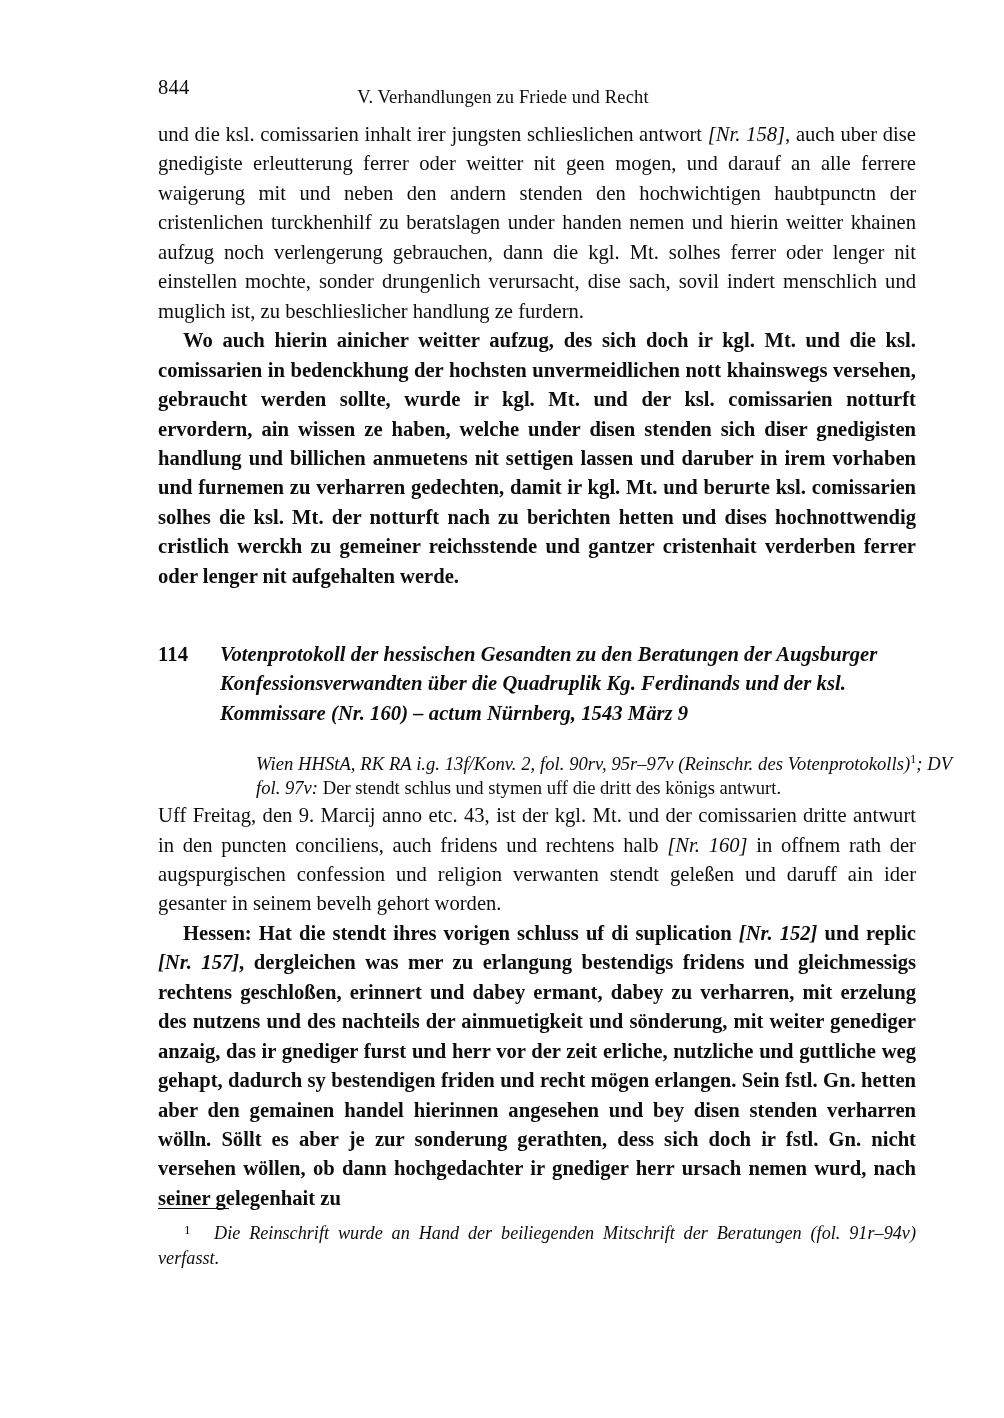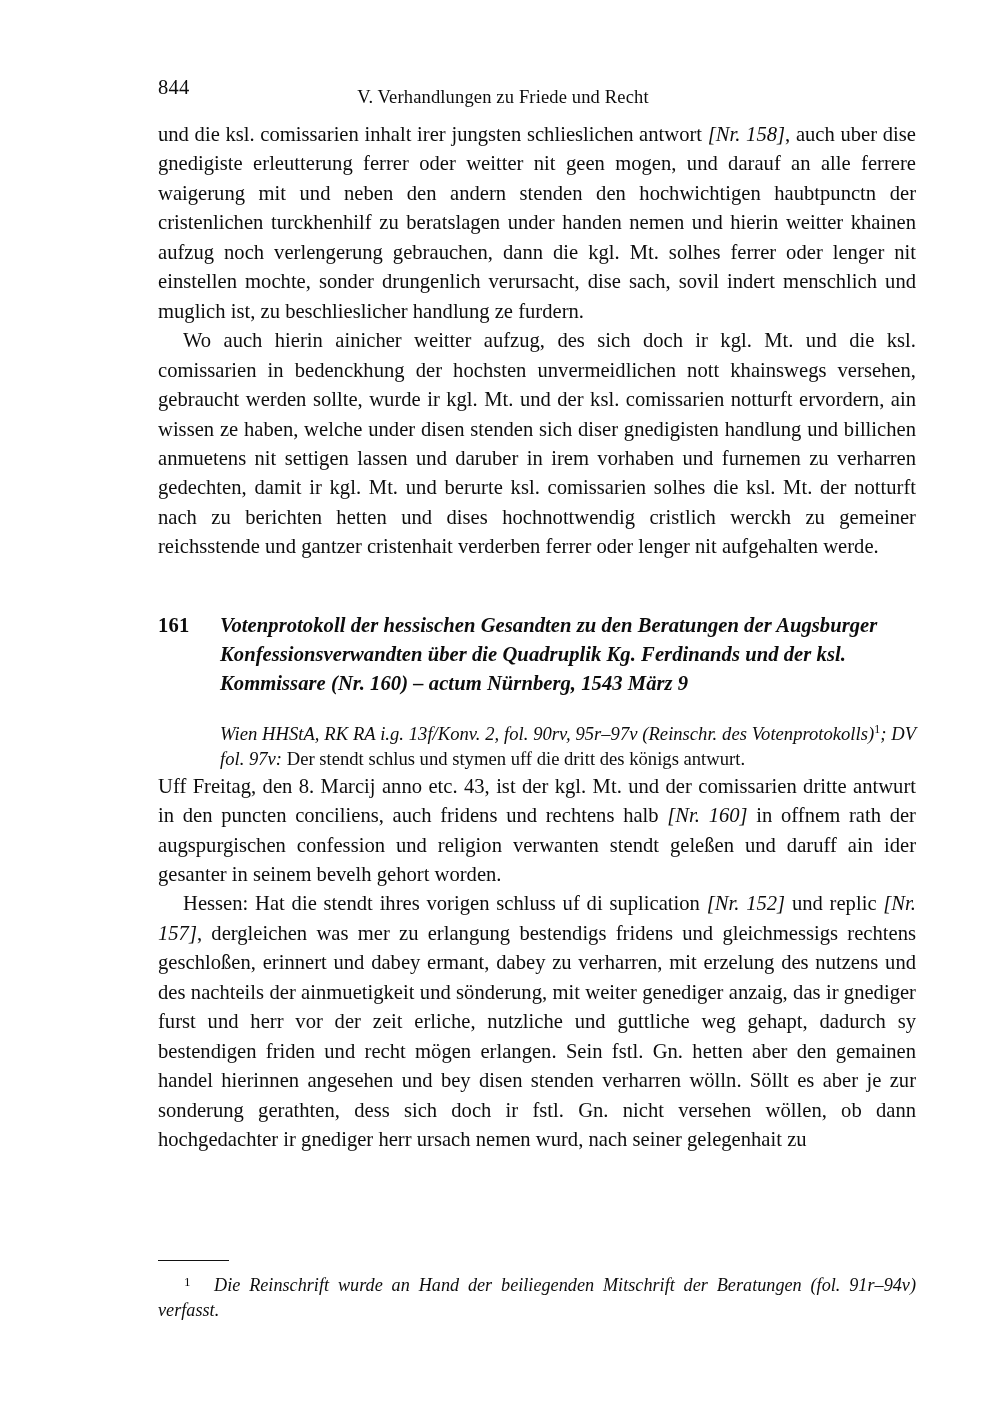--- a/index.html
+++ b/index.html
@@ -65,20 +65,21 @@
     margin: 0;
     font-size: 20.6px;
     line-height: 29.45px;
     text-align: justify;
     text-justify: inter-word;
     hyphens: none;
     letter-spacing: 0.01px;
   }
   p.body.indent {
     text-indent: 25px;
+    font-weight: bold;
   }
   i, em { font-style: italic; }
 
   
   .doc-heading {
     position: relative;
     margin-top: 49px;
     padding-left: 62px;
     font-weight: bold;
     font-style: italic;
@@ -93,21 +94,21 @@
     top: 0;
     font-weight: bold;
     font-style: normal;
     font-size: 20.6px;
     letter-spacing: 0.2px;
   }
 
   
   .ref-block {
     margin-top: 24px;
-    margin-left: 62px;
+    margin-left: 98px;
     width: 696px;
     font-size: 18.6px;
     line-height: 24.6px;
     text-align: justify;
     letter-spacing: 0.01px;
   }
   .ref-block .archival { font-style: italic; }
   sup.fn-ref {
     font-size: 0.64em;
     vertical-align: super;
@@ -115,21 +116,21 @@
     font-style: normal;
   }
 
   .after-ref { margin-top: 23px; }
   .para-gap  { margin-top: 0; }
 
   
   .footnotes {
     position: absolute;
     left: 158px;
-    top: 1260px;
+    top: 1208px;
     width: 758px;
   }
   .fn-rule {
     width: 71px;
     height: 0;
     border-top: 1.4px solid #111111;
     margin: 0 0 9px 0;
   }
   .footnote {
     margin: 0;
@@ -162,26 +163,26 @@
     <div class="head-title">V. Verhandlungen zu Friede und Recht</div>
   </div>
 
   <div class="column">
 
     <p class="body"><span>und die ksl. comissarien inhalt irer jungsten schlieslichen antwort </span><i>[Nr. 158]</i><span>, auch uber dise gnedigiste erleutterung ferrer oder weitter nit geen mogen, und darauf an alle ferrere waigerung mit und neben den andern stenden den hochwichtigen haubtpunctn der cristenlichen turckhenhilf zu beratslagen under handen nemen und hierin weitter khainen aufzug noch verlengerung gebrauchen, dann die kgl. Mt. solhes ferrer oder lenger nit einstellen mochte, sonder drungenlich verursacht, dise sach, sovil indert menschlich und muglich ist, zu beschlieslicher handlung ze furdern.</span></p>
 
     <p class="body indent para-gap">Wo auch hierin ainicher weitter aufzug, des sich doch ir kgl. Mt. und die ksl. comissarien in bedenckhung der hochsten unvermeidlichen nott khainswegs versehen, gebraucht werden sollte, wurde ir kgl. Mt. und der ksl. comissarien notturft ervordern, ain wissen ze haben, welche under disen stenden sich diser gnedigisten handlung und billichen anmuetens nit settigen lassen und daruber in irem vorhaben und furnemen zu verharren gedechten, damit ir kgl. Mt. und berurte ksl. comissarien solhes die ksl. Mt. der notturft nach zu berichten hetten und dises hochnottwendig cristlich werckh zu gemeiner reichsstende und gantzer cristenhait verderben ferrer oder lenger nit aufgehalten werde.</p>
 
     <div class="doc-heading">
-      <span class="doc-no">161</span><span>Votenprotokoll der hessischen Gesandten zu den Beratungen der Augsburger Konfessionsverwandten über die Quadruplik Kg. Ferdinands und der ksl. Kommissare (Nr. 160) – actum Nürnberg, 1543 März 9</span>
+      <span class="doc-no">114</span><span>Votenprotokoll der hessischen Gesandten zu den Beratungen der Augsburger Konfessionsverwandten über die Quadruplik Kg. Ferdinands und der ksl. Kommissare (Nr. 160) – actum Nürnberg, 1543 März 9</span>
     </div>
 
     <div class="ref-block"><i class="archival">Wien HHStA, RK RA i.g. 13f/Konv. 2, fol. 90rv, 95r–97v (Reinschr. des Votenprotokolls)</i><sup class="fn-ref">1</sup><i class="archival">; DV fol. 97v:</i><span> Der stendt schlus und stymen uff die dritt des königs antwurt.</span></div>
 
-    <p class="body after-ref"><span>Uff Freitag, den 8. Marcij anno etc. 43, ist der kgl. Mt. und der comissarien dritte antwurt in den puncten conciliens, auch fridens und rechtens halb </span><i>[Nr. 160]</i><span> in offnem rath der augspurgischen confession und religion verwanten stendt geleßen und daruff ain ider gesanter in seinem bevelh gehort worden.</span></p>
+    <p class="body after-ref"><span>Uff Freitag, den 9. Marcij anno etc. 43, ist der kgl. Mt. und der comissarien dritte antwurt in den puncten conciliens, auch fridens und rechtens halb </span><i>[Nr. 160]</i><span> in offnem rath der augspurgischen confession und religion verwanten stendt geleßen und daruff ain ider gesanter in seinem bevelh gehort worden.</span></p>
 
     <p class="body indent para-gap"><span>Hessen: Hat die stendt ihres vorigen schluss uf di suplication </span><i>[Nr. 152]</i><span> und replic </span><i>[Nr. 157]</i><span>, dergleichen was mer zu erlangung bestendigs fridens und gleichmessigs rechtens geschloßen, erinnert und dabey ermant, dabey zu verharren, mit erzelung des nutzens und des nachteils der ainmuetigkeit und sönderung, mit weiter genediger anzaig, das ir gnediger furst und herr vor der zeit erliche, nutzliche und guttliche weg gehapt, dadurch sy bestendigen friden und recht mögen erlangen. Sein fstl. Gn. hetten aber den gemainen handel hierinnen angesehen und bey disen stenden verharren wölln. Söllt es aber je zur sonderung gerathten, dess sich doch ir fstl. Gn. nicht versehen wöllen, ob dann hochgedachter ir gnediger herr ursach nemen wurd, nach seiner gelegenhait zu</span></p>
 
   </div>
 
   <div class="footnotes">
     <div class="fn-rule"></div>
     <p class="footnote"><span class="fn-num">1</span><span>Die Reinschrift wurde an Hand der beiliegenden Mitschrift der Beratungen (fol. 91r–94v) verfasst.</span></p>
   </div>
 

